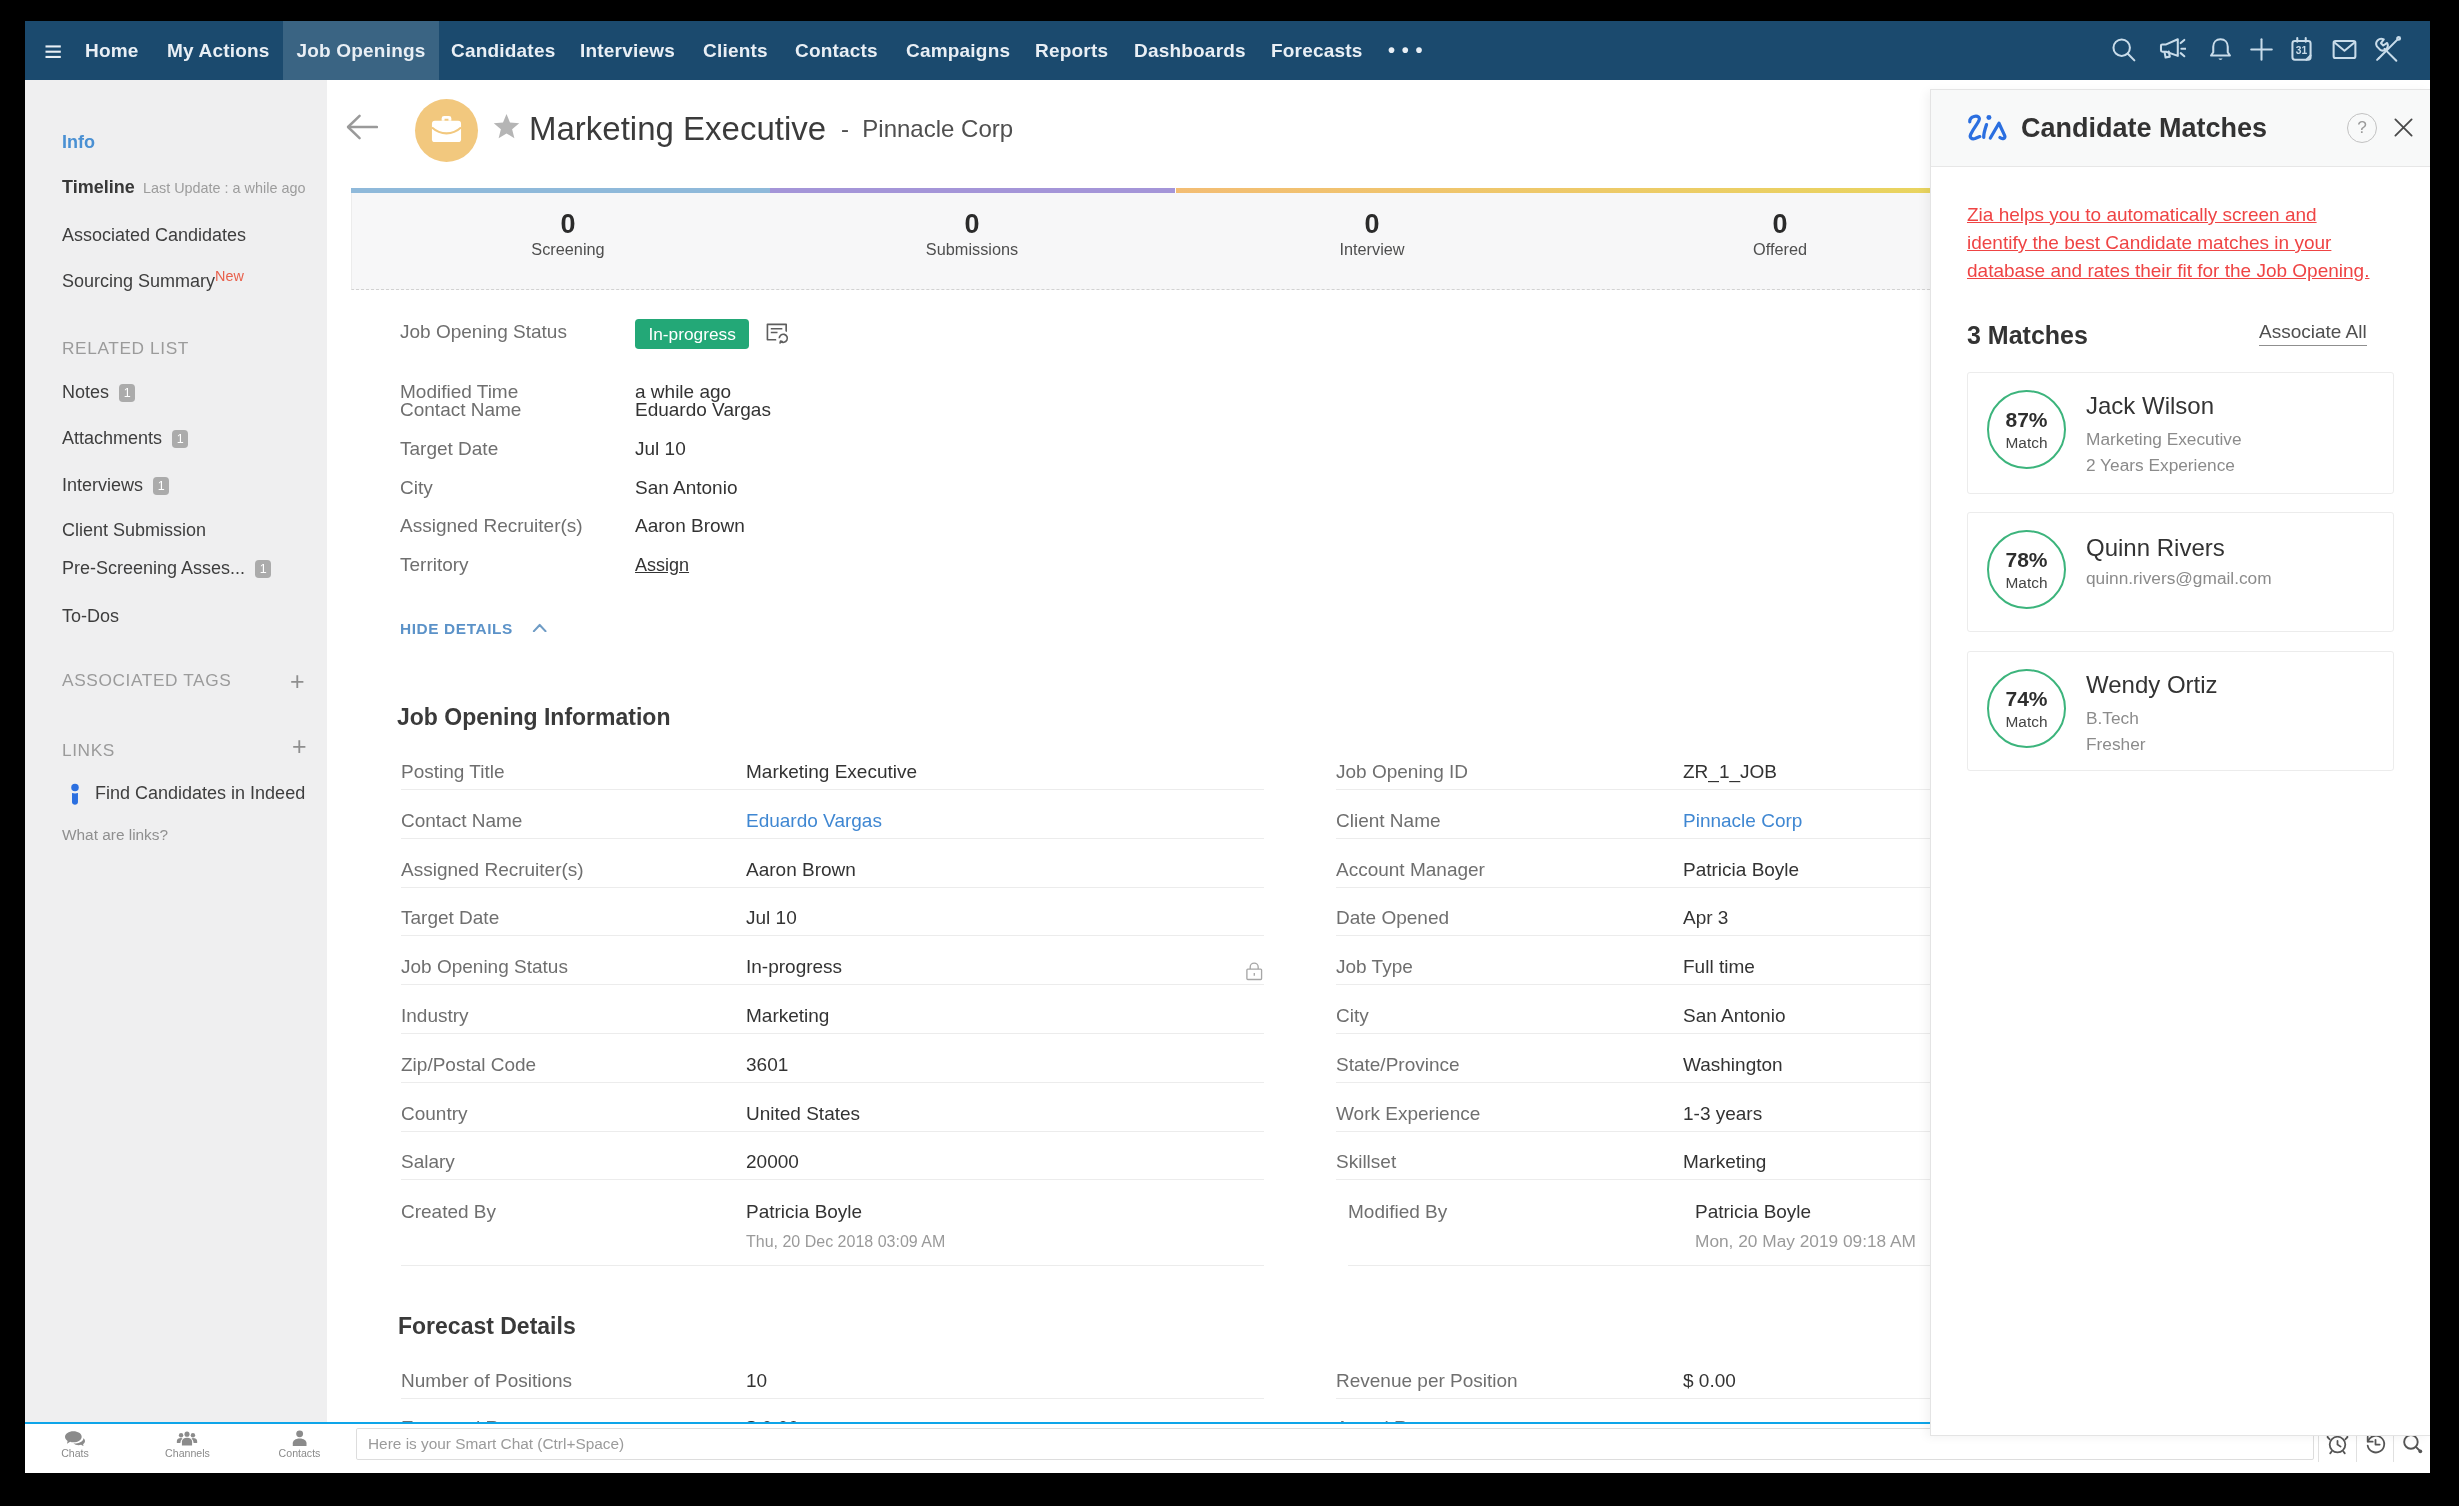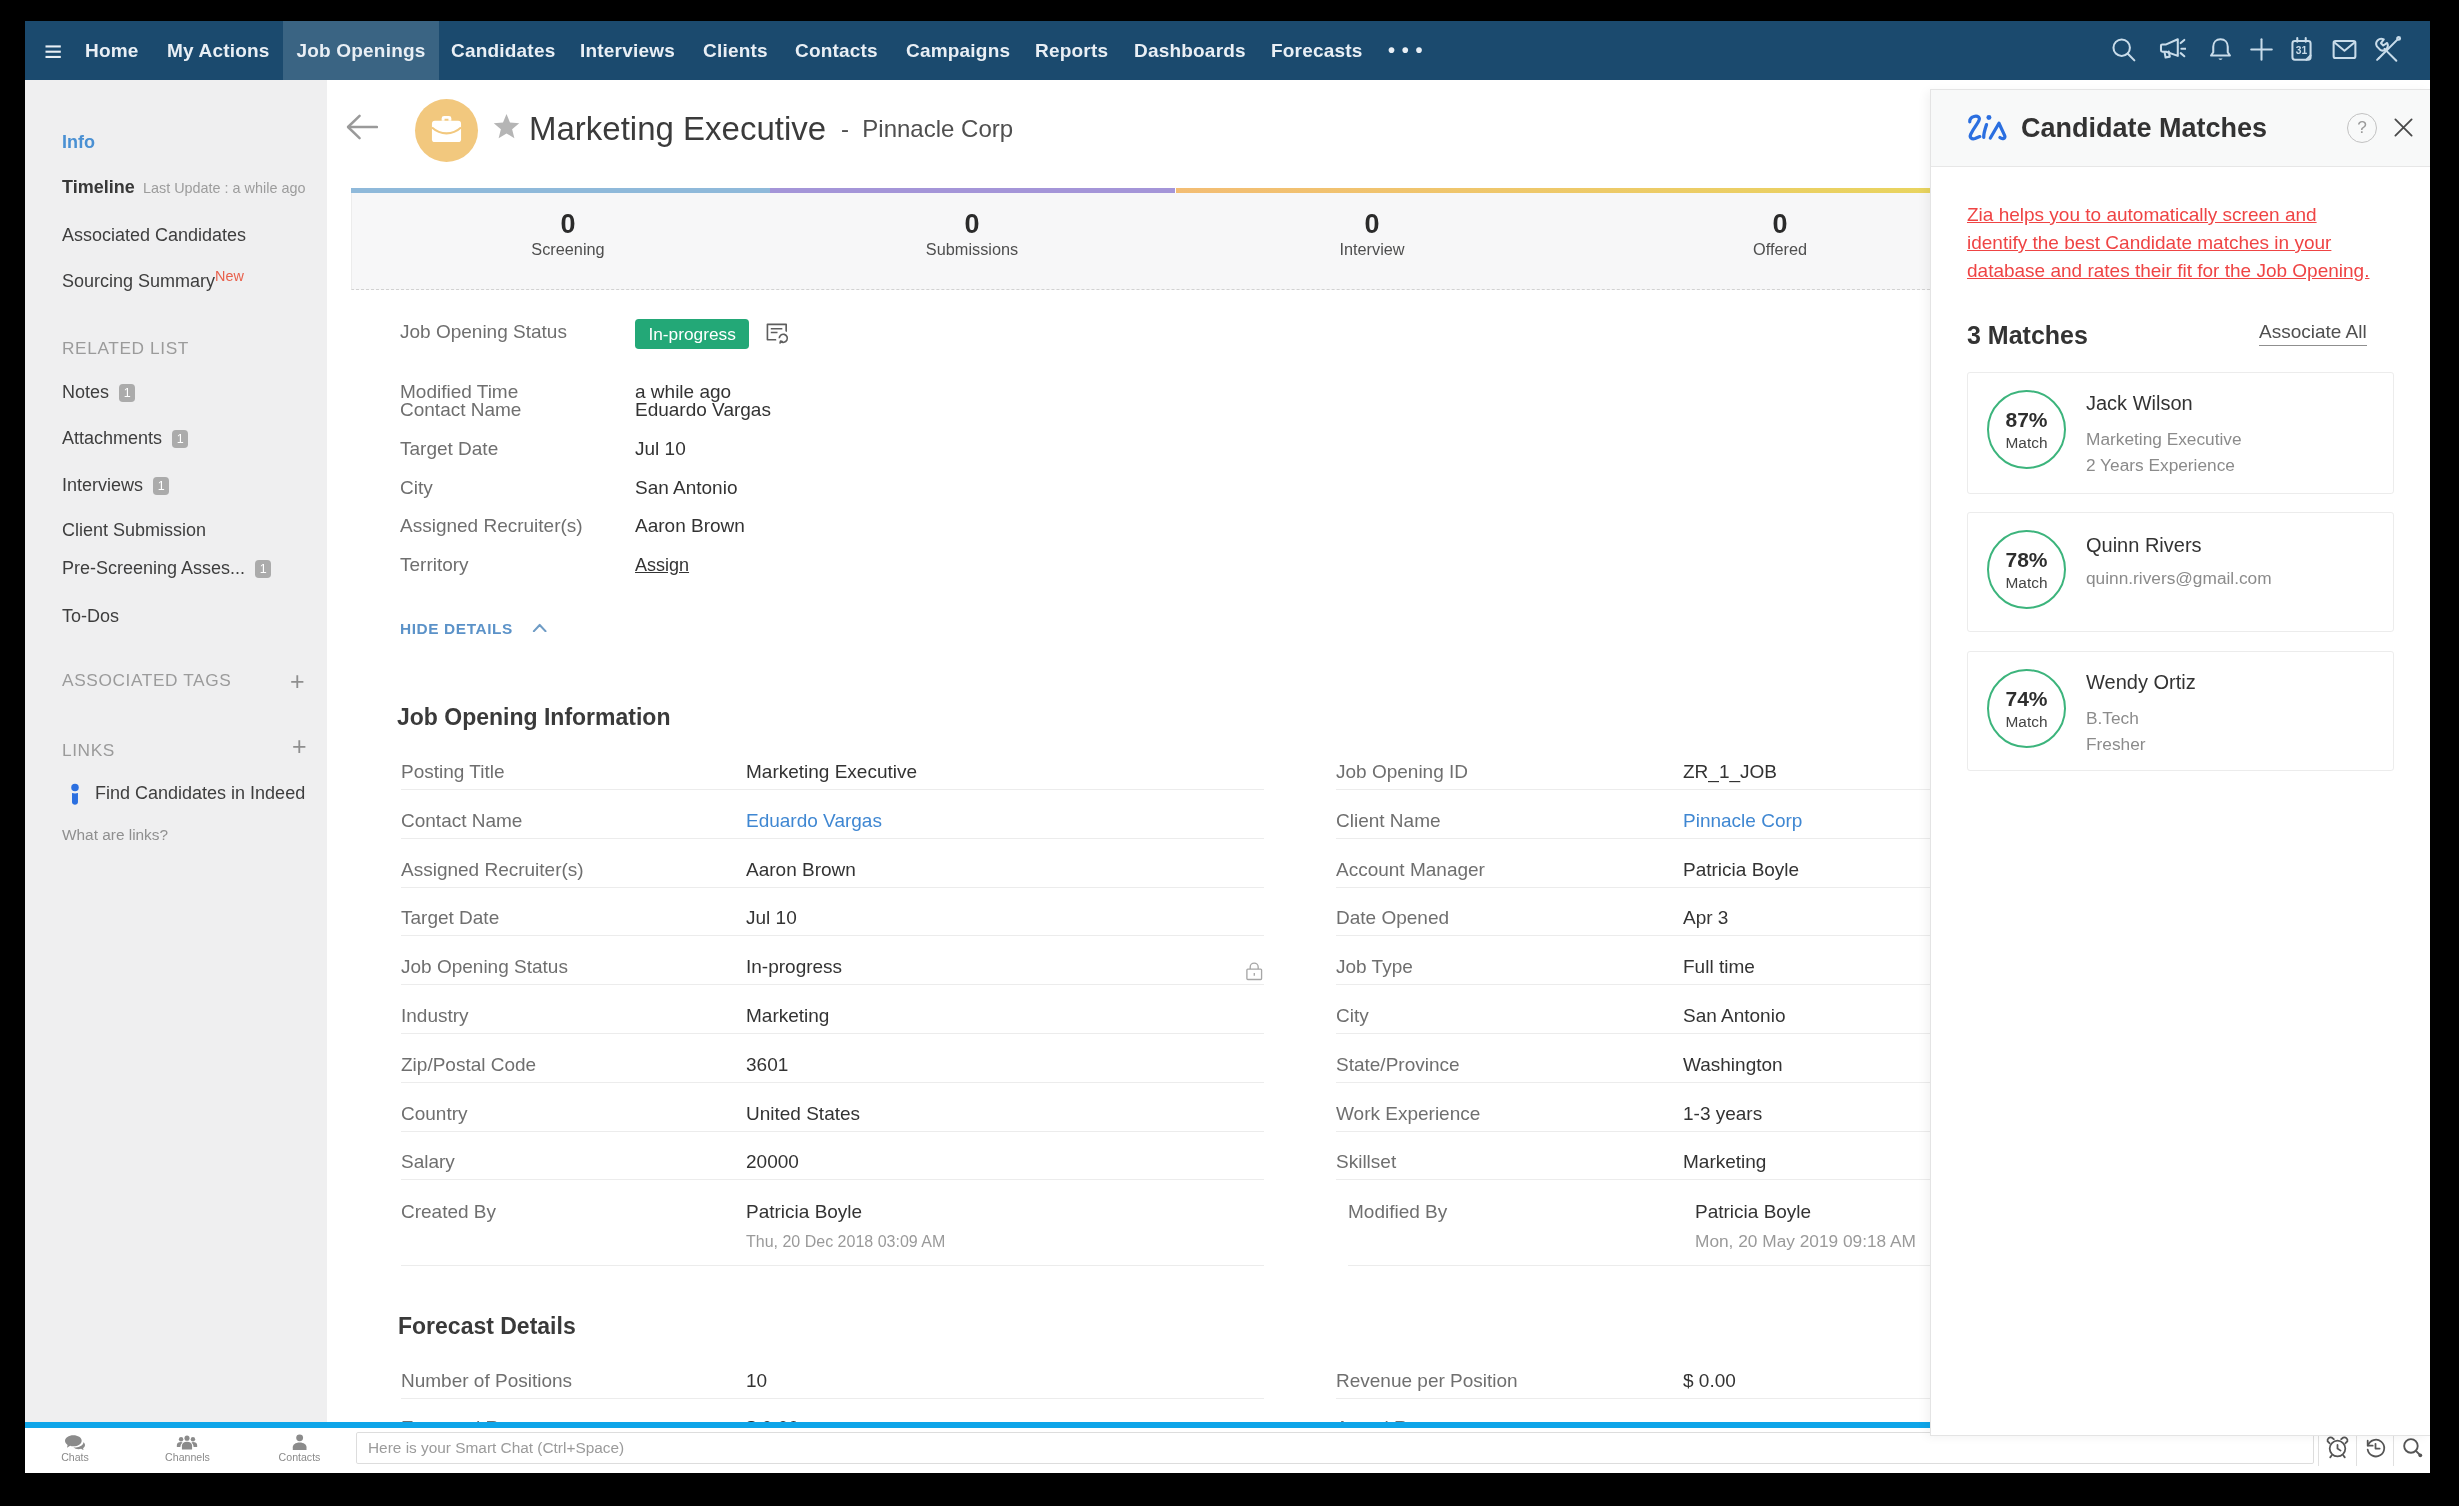--- a/index.html
+++ b/index.html
@@ -24,24 +24,24 @@
 .ilabel{position:absolute;left:0;color:#6f6f6f;font-size:19px;line-height:37px;}
 .ival{position:absolute;color:#333;font-size:19px;line-height:37px;}
 .link{color:#3f87d2;}
 .statnum{position:absolute;color:#2b2b2b;font-size:27px;font-weight:700;text-align:center;width:192px;}
 .statlab{position:absolute;color:#4f4f4f;font-size:16.3px;text-align:center;width:192px;}
 
 #panel{position:absolute;left:1905px;top:68px;width:500px;height:1347px;background:#fff;border:1px solid #e4e4e4;border-right:none;box-shadow:-3.8px 1.9px 9.6px rgba(0,0,0,.05);}
 #phead{position:absolute;left:0;top:0;width:100%;height:77px;background:#f8f9f9;border-bottom:1px solid #e7e7e7;}
 .card{position:absolute;left:36px;width:427px;background:#fff;border:1px solid #ececec;border-radius:2.9px;}
 .ring{position:absolute;width:79px;height:79px;border:2.9px solid #3cb47c;border-radius:50%;background:#fff;text-align:center;}
-.cname{position:absolute;left:118px;color:#333;font-size:20px;font-weight:400;white-space:nowrap;}
+.cname{position:absolute;left:118px;color:#333;font-size:24px;font-weight:400;white-space:nowrap;}
 .csub{position:absolute;left:118px;color:#8b8b8b;font-size:17.3px;white-space:nowrap;}
 
-#chatbar{position:absolute;left:0;top:1401px;width:2093px;height:38px;background:#fff;border-top:6px solid #0ea5e9;}
+#chatbar{position:absolute;left:0;top:1401px;width:2093px;height:38px;background:#fff;border-top:2px solid #0ea5e9;}
 .ctray{position:absolute;top:0;width:38px;text-align:center;}
 .clab{position:absolute;font-size:10.6px;color:#8a8a8a;width:77px;text-align:center;}
 svg{display:block;}
 .navsvg{position:absolute;}
 </style></head>
 <body>
 <div id="app">
 <div id="nav">
 <svg class="navsvg" style="left:20px;top:24px" width="16.3" height="13.4" viewBox="0 0 17 14">
         <g stroke="#e9eff5" stroke-width="2.2" stroke-linecap="butt">

